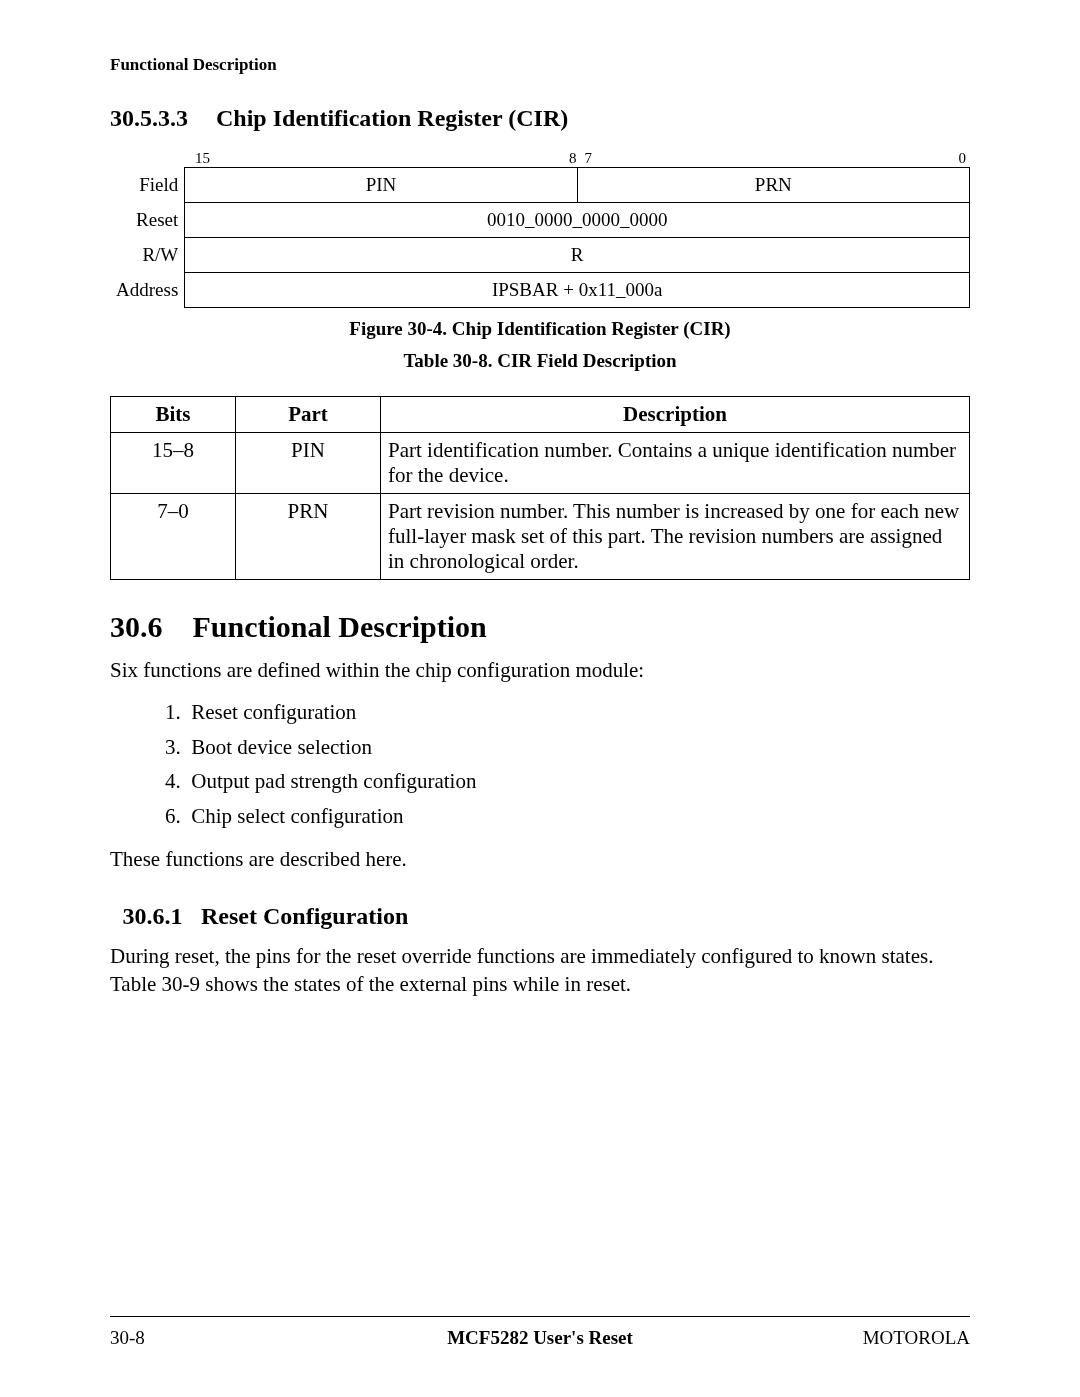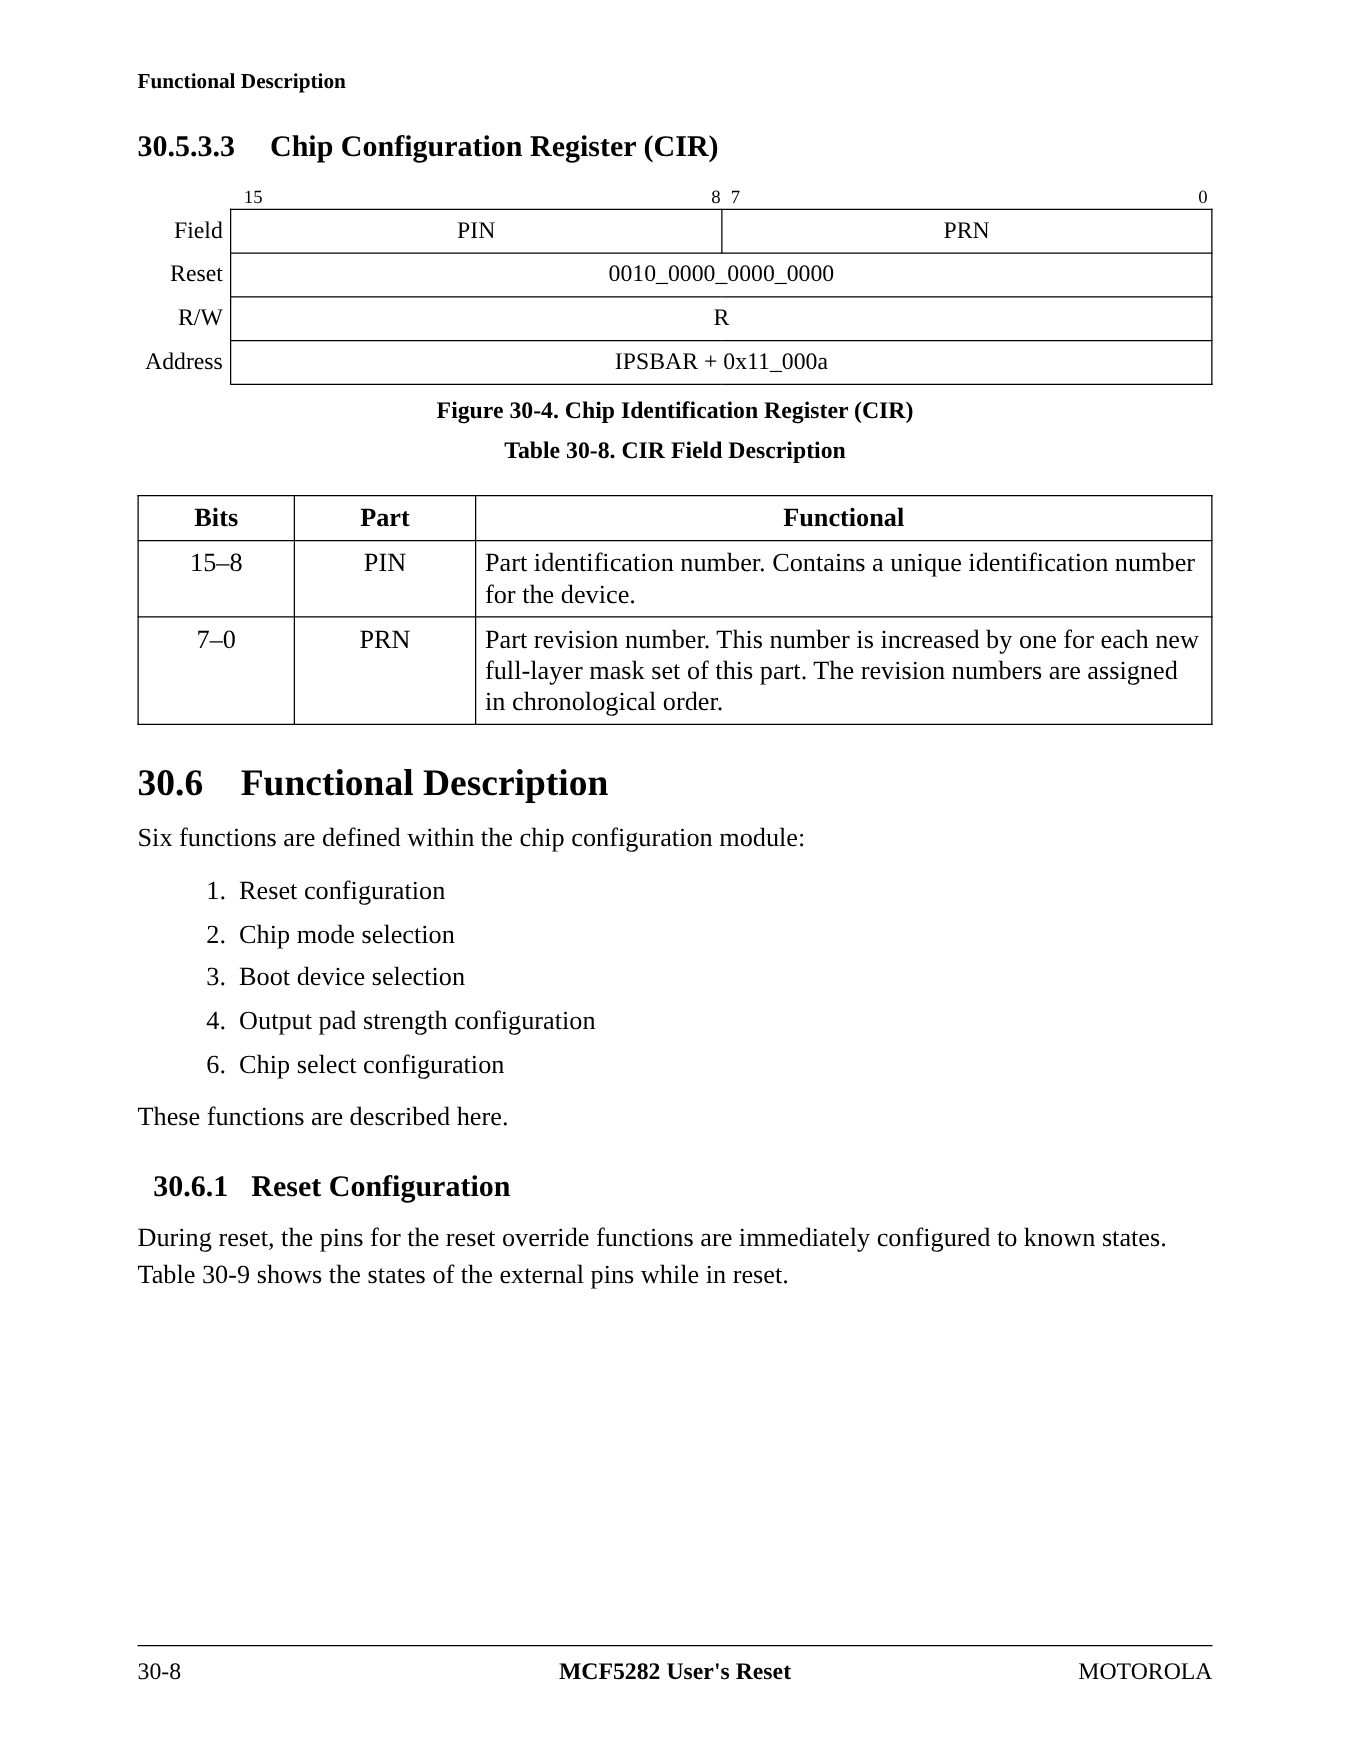--- a/index.html
+++ b/index.html
@@ -170,21 +170,21 @@
 </style>
 </head>
 <body>
 
 <div class="page">
 
   <div class="running-header">Functional Description</div>
 
   <div class="section-head">
     <span class="num">30.5.3.3</span>
-    <span>Chip Configuration Register (CIR)</span>
+    <span>Chip Identification Register (CIR)</span>
   </div>
 
   <div class="reg-wrap">
     <div class="reg-labels">
       <div class="labcol"></div>
       <div class="bitcols">
         <div class="half">
           <span>15</span>
           <span>8</span>
         </div>
@@ -220,21 +220,21 @@
 
   <div class="figure-caption">Figure 30-4. Chip Identification Register (CIR)</div>
 
   <div class="table-caption">Table 30-8. CIR Field Description</div>
 
   <table class="field-table">
     <tbody>
         <tr>
       <th>Bits</th>
       <th>Part</th>
-      <th>Functional</th>
+      <th>Description</th>
     </tr>
     <tr>
       <td class="center bits">15–8</td>
       <td class="center name">PIN</td>
       <td>Part identification number. Contains a unique identification number for the device.</td>
     </tr>
     <tr>
       <td class="center bits">7–0</td>
       <td class="center name">PRN</td>
       <td>Part revision number. This number is increased by one for each new full-layer mask set of this part. The revision numbers are assigned in chronological order.</td>
@@ -244,21 +244,20 @@
 
   <div class="h1-head">
     <span class="num">30.6</span>
     <span>Functional Description</span>
   </div>
 
   <div class="body-text">Six functions are defined within the chip configuration module:</div>
 
   <div class="numlist">
     <div class="item">1.&nbsp;&nbsp;<span>Reset configuration</span></div>
-    <div class="item">2.&nbsp;&nbsp;<span>Chip mode selection</span></div>
     <div class="item">3.&nbsp;&nbsp;<span>Boot device selection</span></div>
     <div class="item">4.&nbsp;&nbsp;<span>Output pad strength configuration</span></div>
     <div class="item">6.&nbsp;&nbsp;<span>Chip select configuration</span></div>
   </div>
 
   <div class="body-text">These functions are described here.</div>
 
   <div class="h2-head">
     <span class="num">30.6.1</span>
     <span>Reset Configuration</span>

